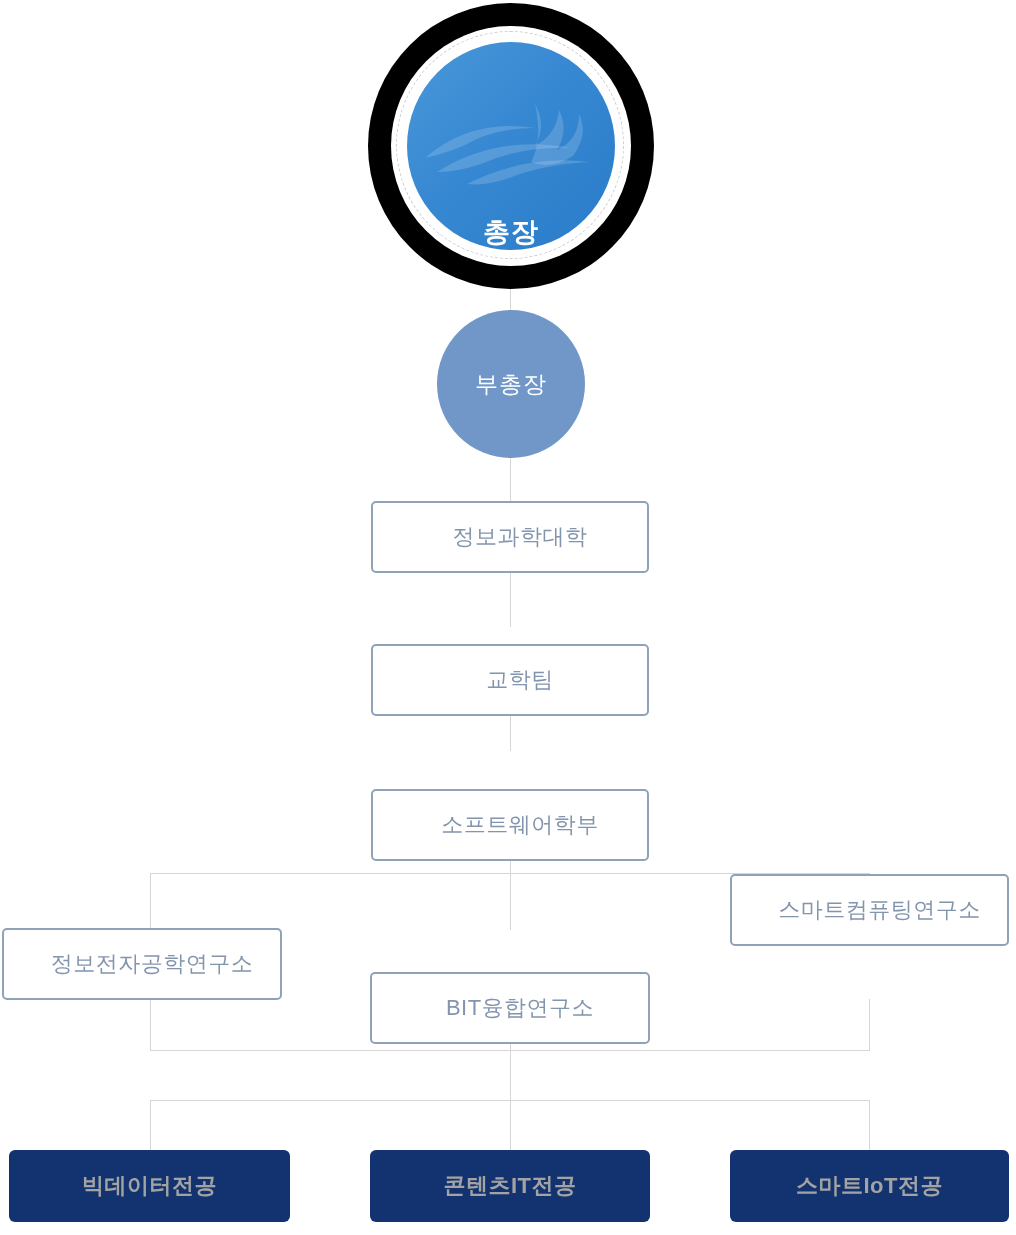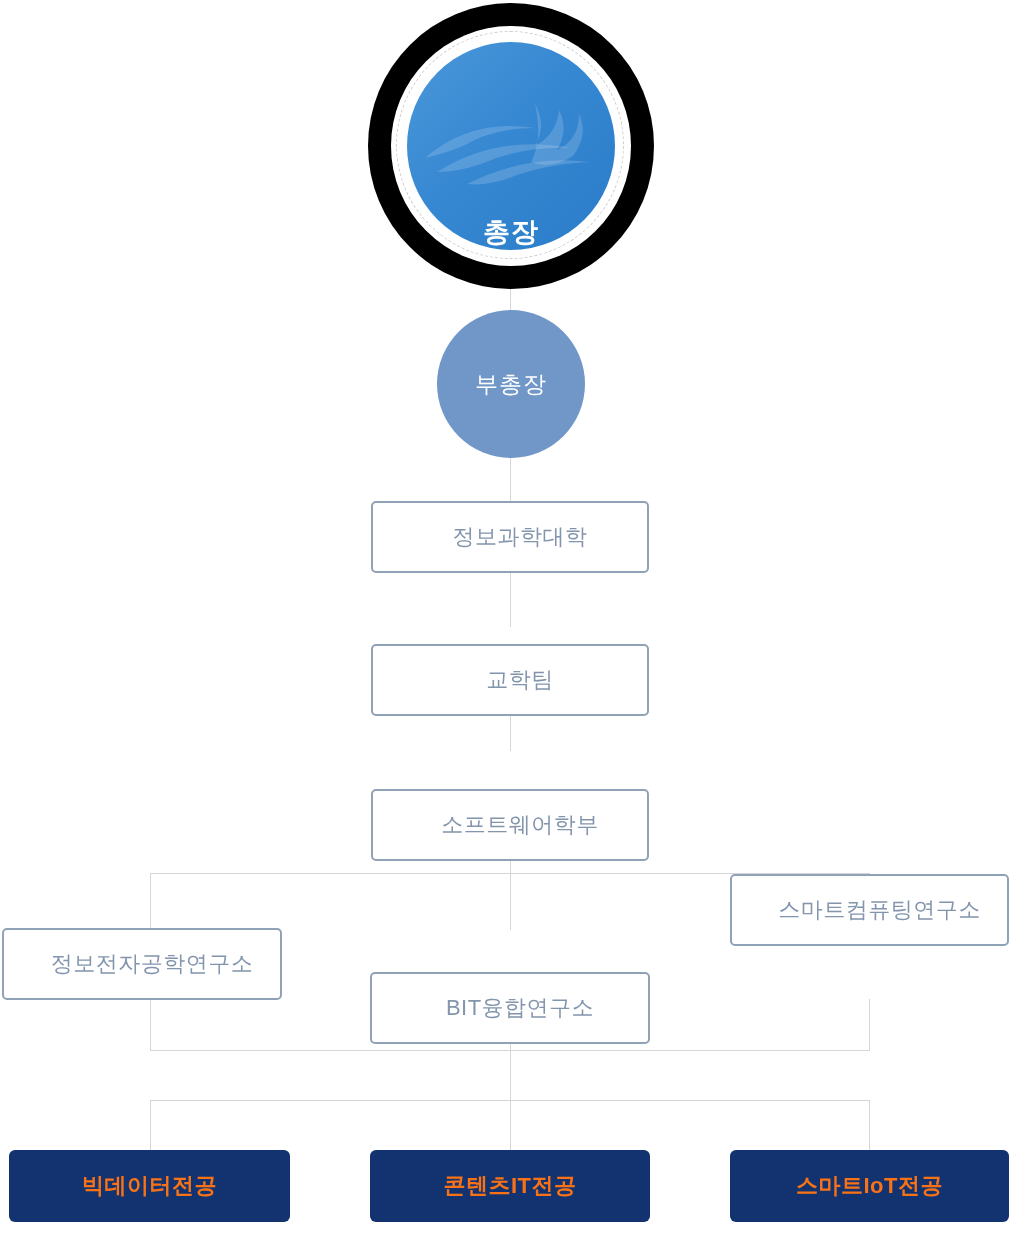--- a/index.html
+++ b/index.html
@@ -110,21 +110,21 @@
   
   .nbox {
     position: absolute;
     box-sizing: border-box;
     height: 72px;
     background: #133370;
     border-radius: 6px;
     display: flex;
     align-items: center;
     justify-content: center;
-    color: #f97316;
+    color: #a3a3a3;
     font-size: 22px;
     font-weight: bold;
     letter-spacing: 0.5px;
     z-index: 2;
   }
 </style>
 </head>
 <body>
 
 <div class="stage">

